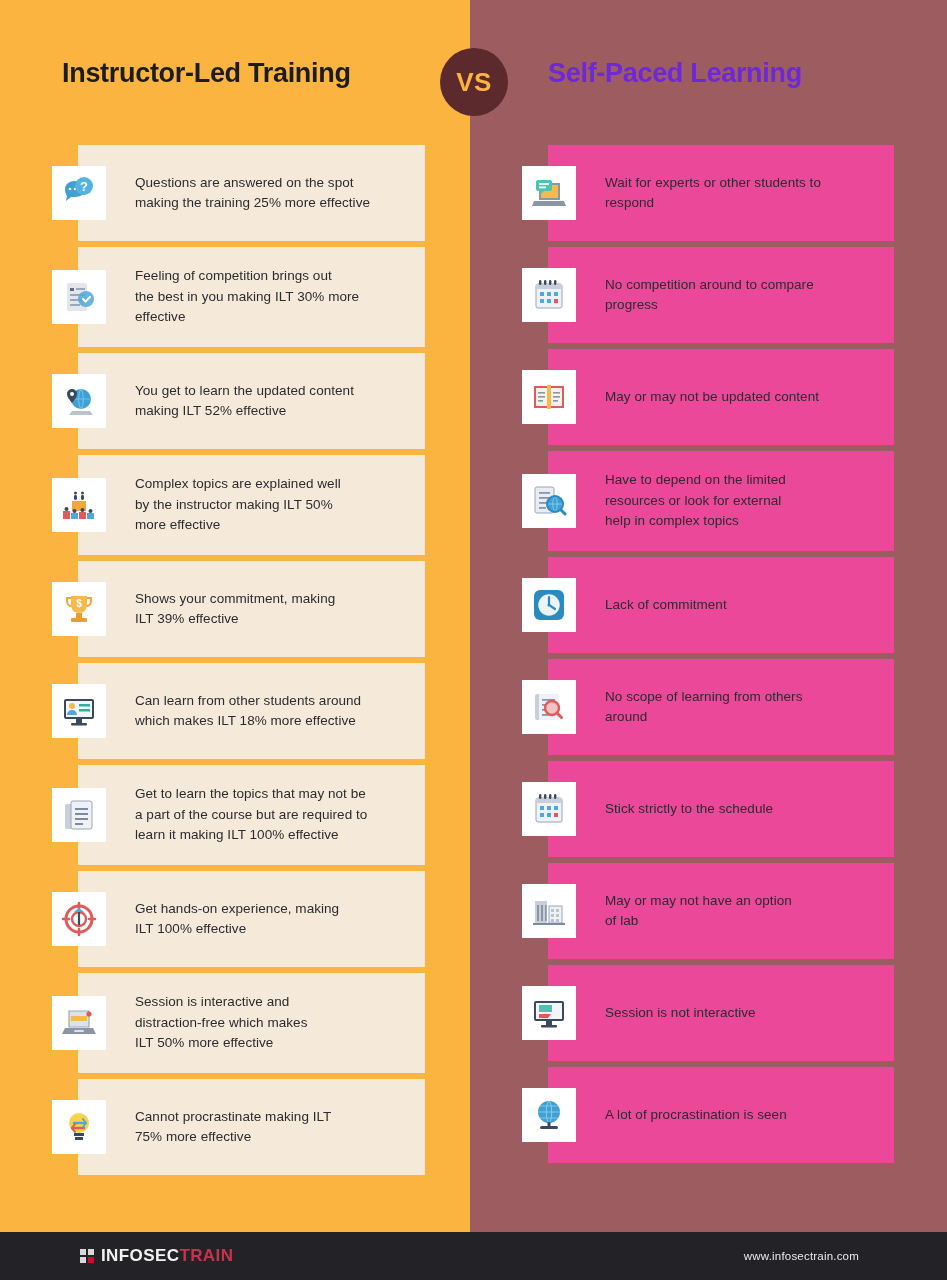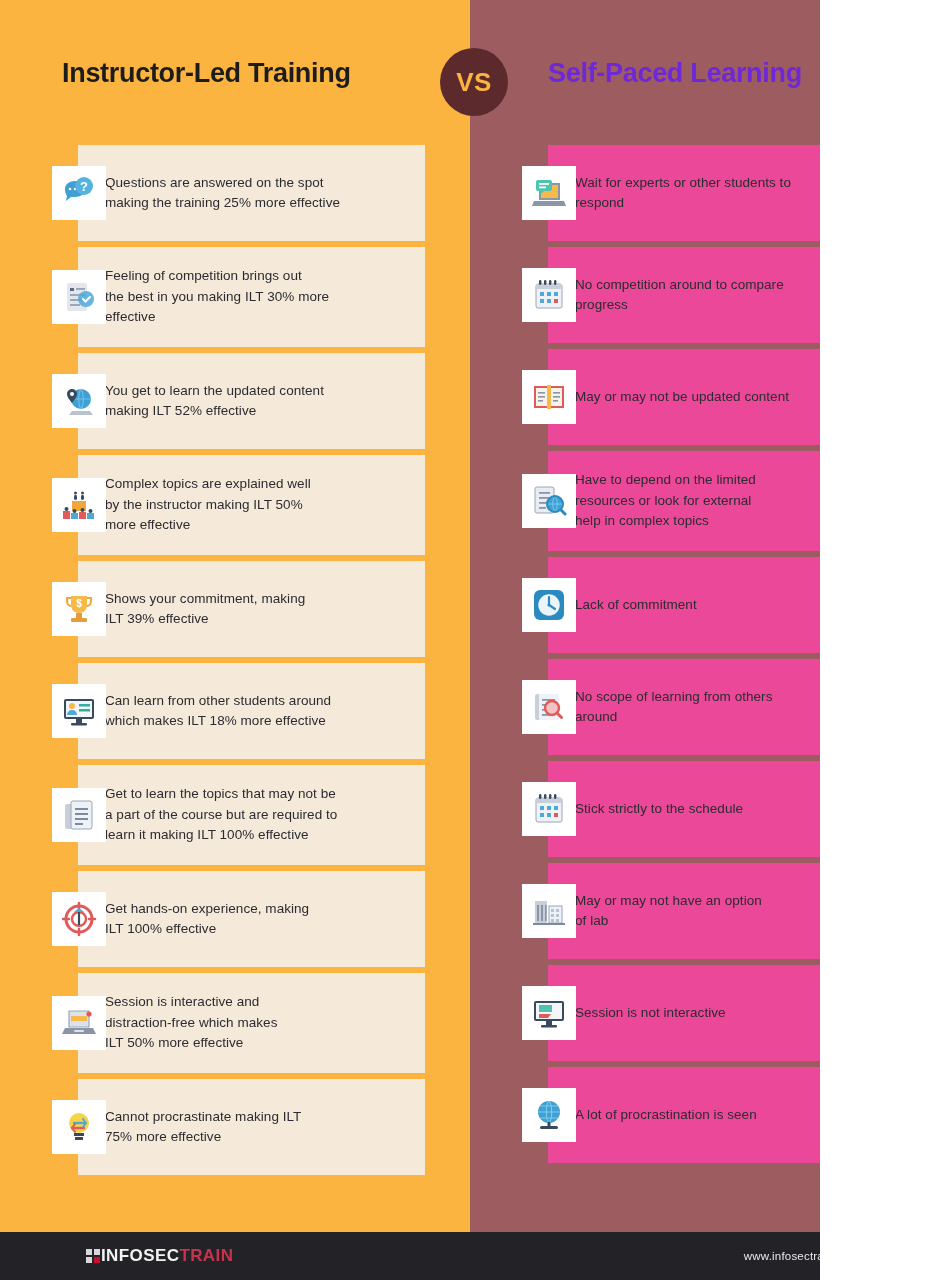--- a/index.html
+++ b/index.html
@@ -5,21 +5,21 @@
   * { box-sizing: border-box; margin: 0; padding: 0; }
   html, body {
     width: 947px; height: 1280px;
     font-family: "Liberation Sans", sans-serif;
     background: #ffffff;
     overflow: hidden;
   }
 
   .page {
     position: relative;
-    width: 820px; height: 1280px;
+    width: 947px; height: 1280px;
     overflow: hidden;
   }
 
   
   .bg-left {
     position: absolute; left: 0; top: 0;
     width: 470px; height: 1232px;
     background: #FCB441;
   }
   .bg-right {
@@ -91,44 +91,45 @@
     width: 54px; height: 54px;
     background: #FFFFFF;
     display: flex;
     align-items: center;
     justify-content: center;
     z-index: 3;
   }
   .icon-tile svg { display: block; }
 
   .row-text {
-    margin-left: 27px;
+    margin-left: 57px;
     margin-right: 16px;
     font-size: 13.5px;
     line-height: 20.5px;
     color: #2B2B30;
     letter-spacing: 0.05px;
     white-space: pre-line;
     padding: 6px 0;
   }
 
   
   .footer {
     position: absolute;
     left: 0; top: 1232px;
     width: 947px; height: 48px;
     background: #232227;
     display: flex;
     align-items: center;
   }
   .logo {
     position: absolute;
-    left: 86px;
+    left: 80px;
     display: flex;
     align-items: center;
+    gap: 6px;
   }
   .logo-mark {
     width: 15px; height: 15px;
     position: relative;
   }
   .logo-mark i {
     position: absolute;
     display: block;
   }
   .lm1 { left: 0;   top: 0;   width: 6px; height: 6px; background: #D8D8D8; }

